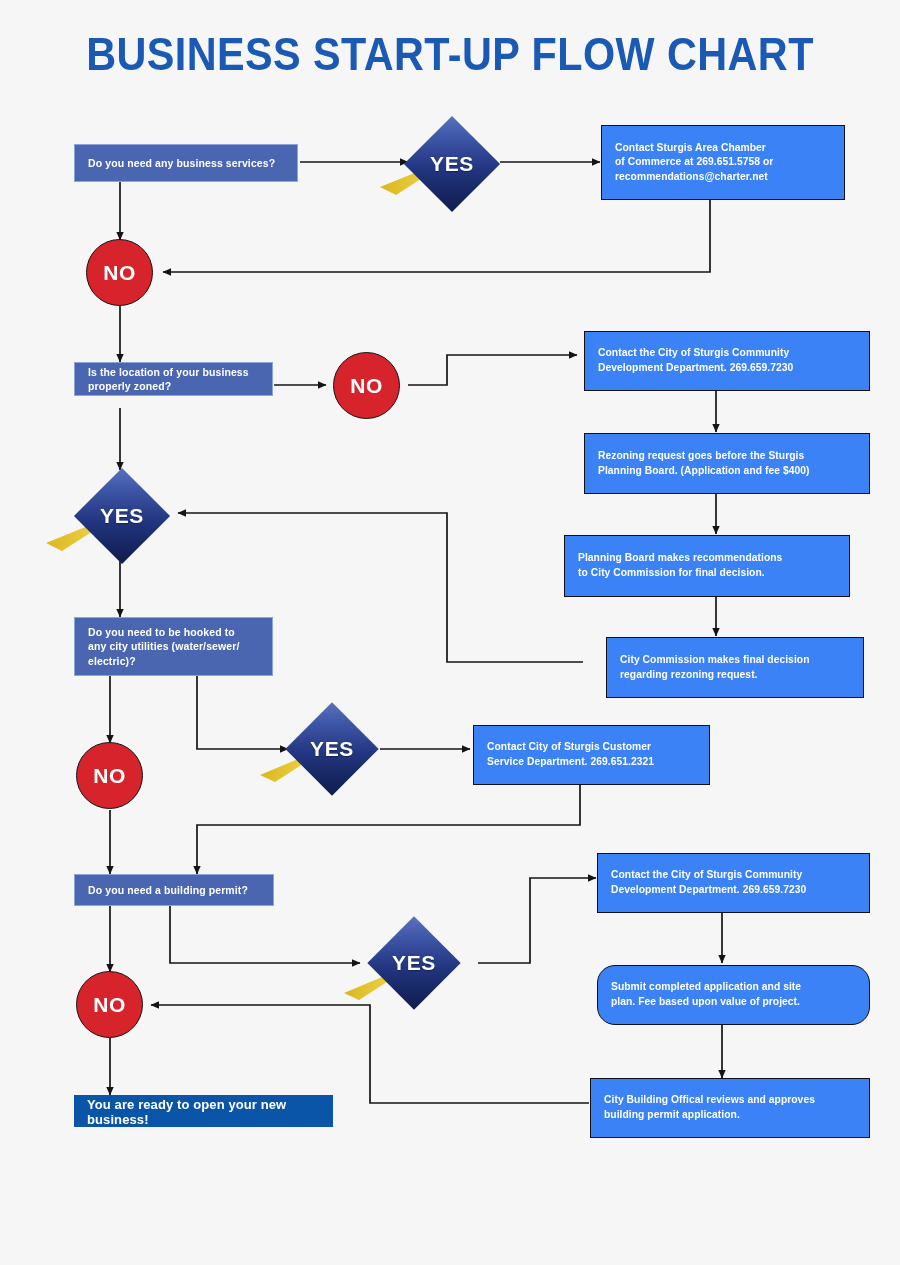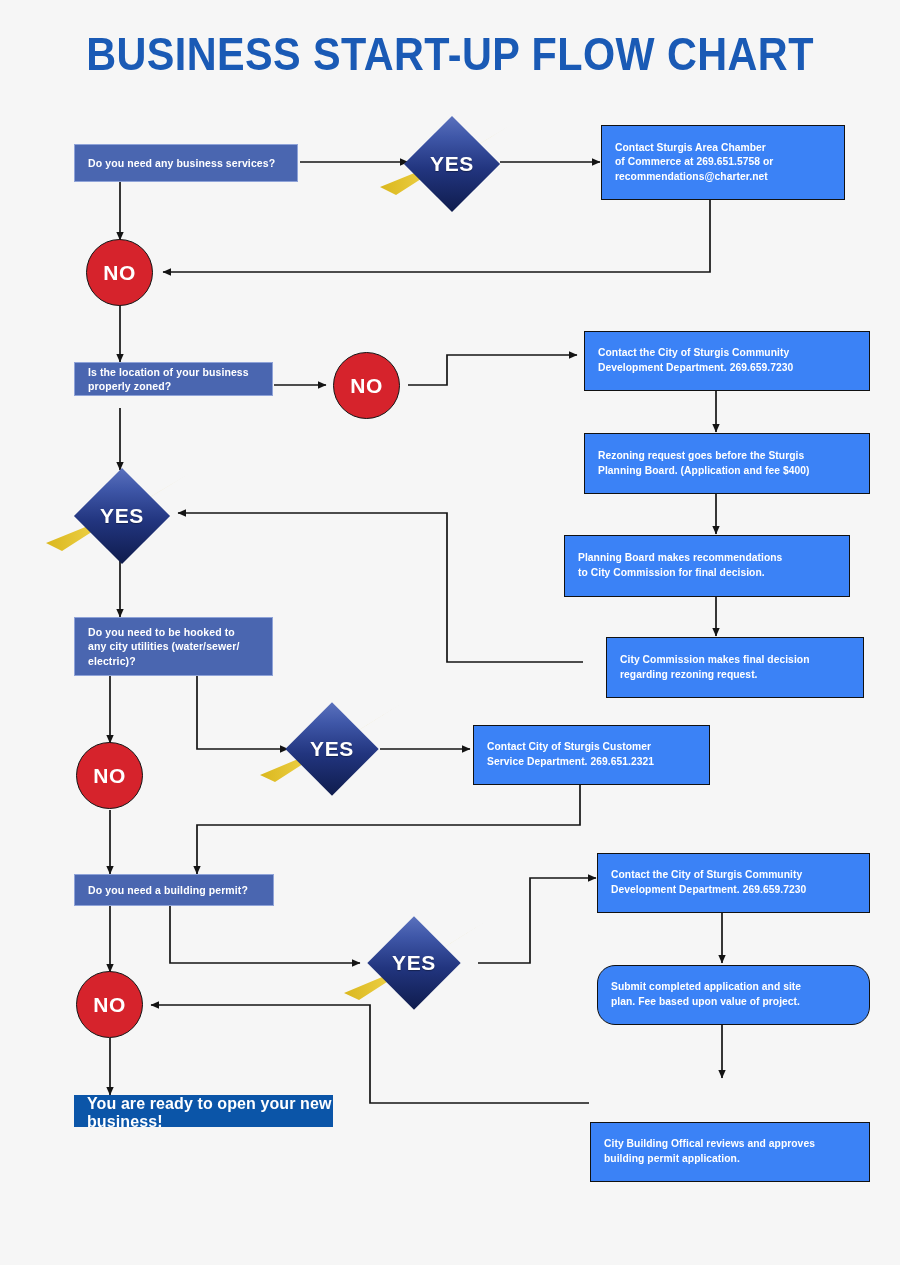--- a/index.html
+++ b/index.html
@@ -39,23 +39,23 @@
     font-weight:bold;
     line-height:1.38;
     letter-spacing:0.1px;
     display:flex;align-items:center;
     padding:5px 0 5px 13px;
   }
   .finalbox{
     background:#0b55a8;
     border:none;
     color:#ffffff;
-    font-size:16px;
-    font-weight:bold;
-    display:flex;align-items:flex-start;
+    font-size:13px;
+    font-weight:bold;
+    display:flex;align-items:flex-end;
     padding-left:13px;
     letter-spacing:0.1px;
   }
   .rbox{
     background:#3b82f6;
     border:1.5px solid #111111;
     color:#ffffff;
     font-size:10.3px;
     font-weight:bold;
     line-height:1.42;
@@ -284,21 +284,21 @@
     </div>
   </div>
 
   <div class="rbox" style="position:absolute;left:597px;top:965px;width:250px;height:50px;border-radius:18px;">
     <div>
       <div>Submit completed application and site</div>
       <div>plan.  Fee based upon value of project.</div>
     </div>
   </div>
 
-  <div class="rbox" style="position:absolute;left:590px;top:1122px;width:257px;height:50px;">
+  <div class="rbox" style="position:absolute;left:590px;top:1078px;width:257px;height:50px;">
     <div>
       <div>City Building Offical reviews and approves</div>
       <div>building permit application.</div>
     </div>
   </div>
 
   <div class="node finalbox" style="left:74px;top:1095px;width:259px;height:32px;">
     <span>You are ready to open your new business!</span>
   </div>
 

